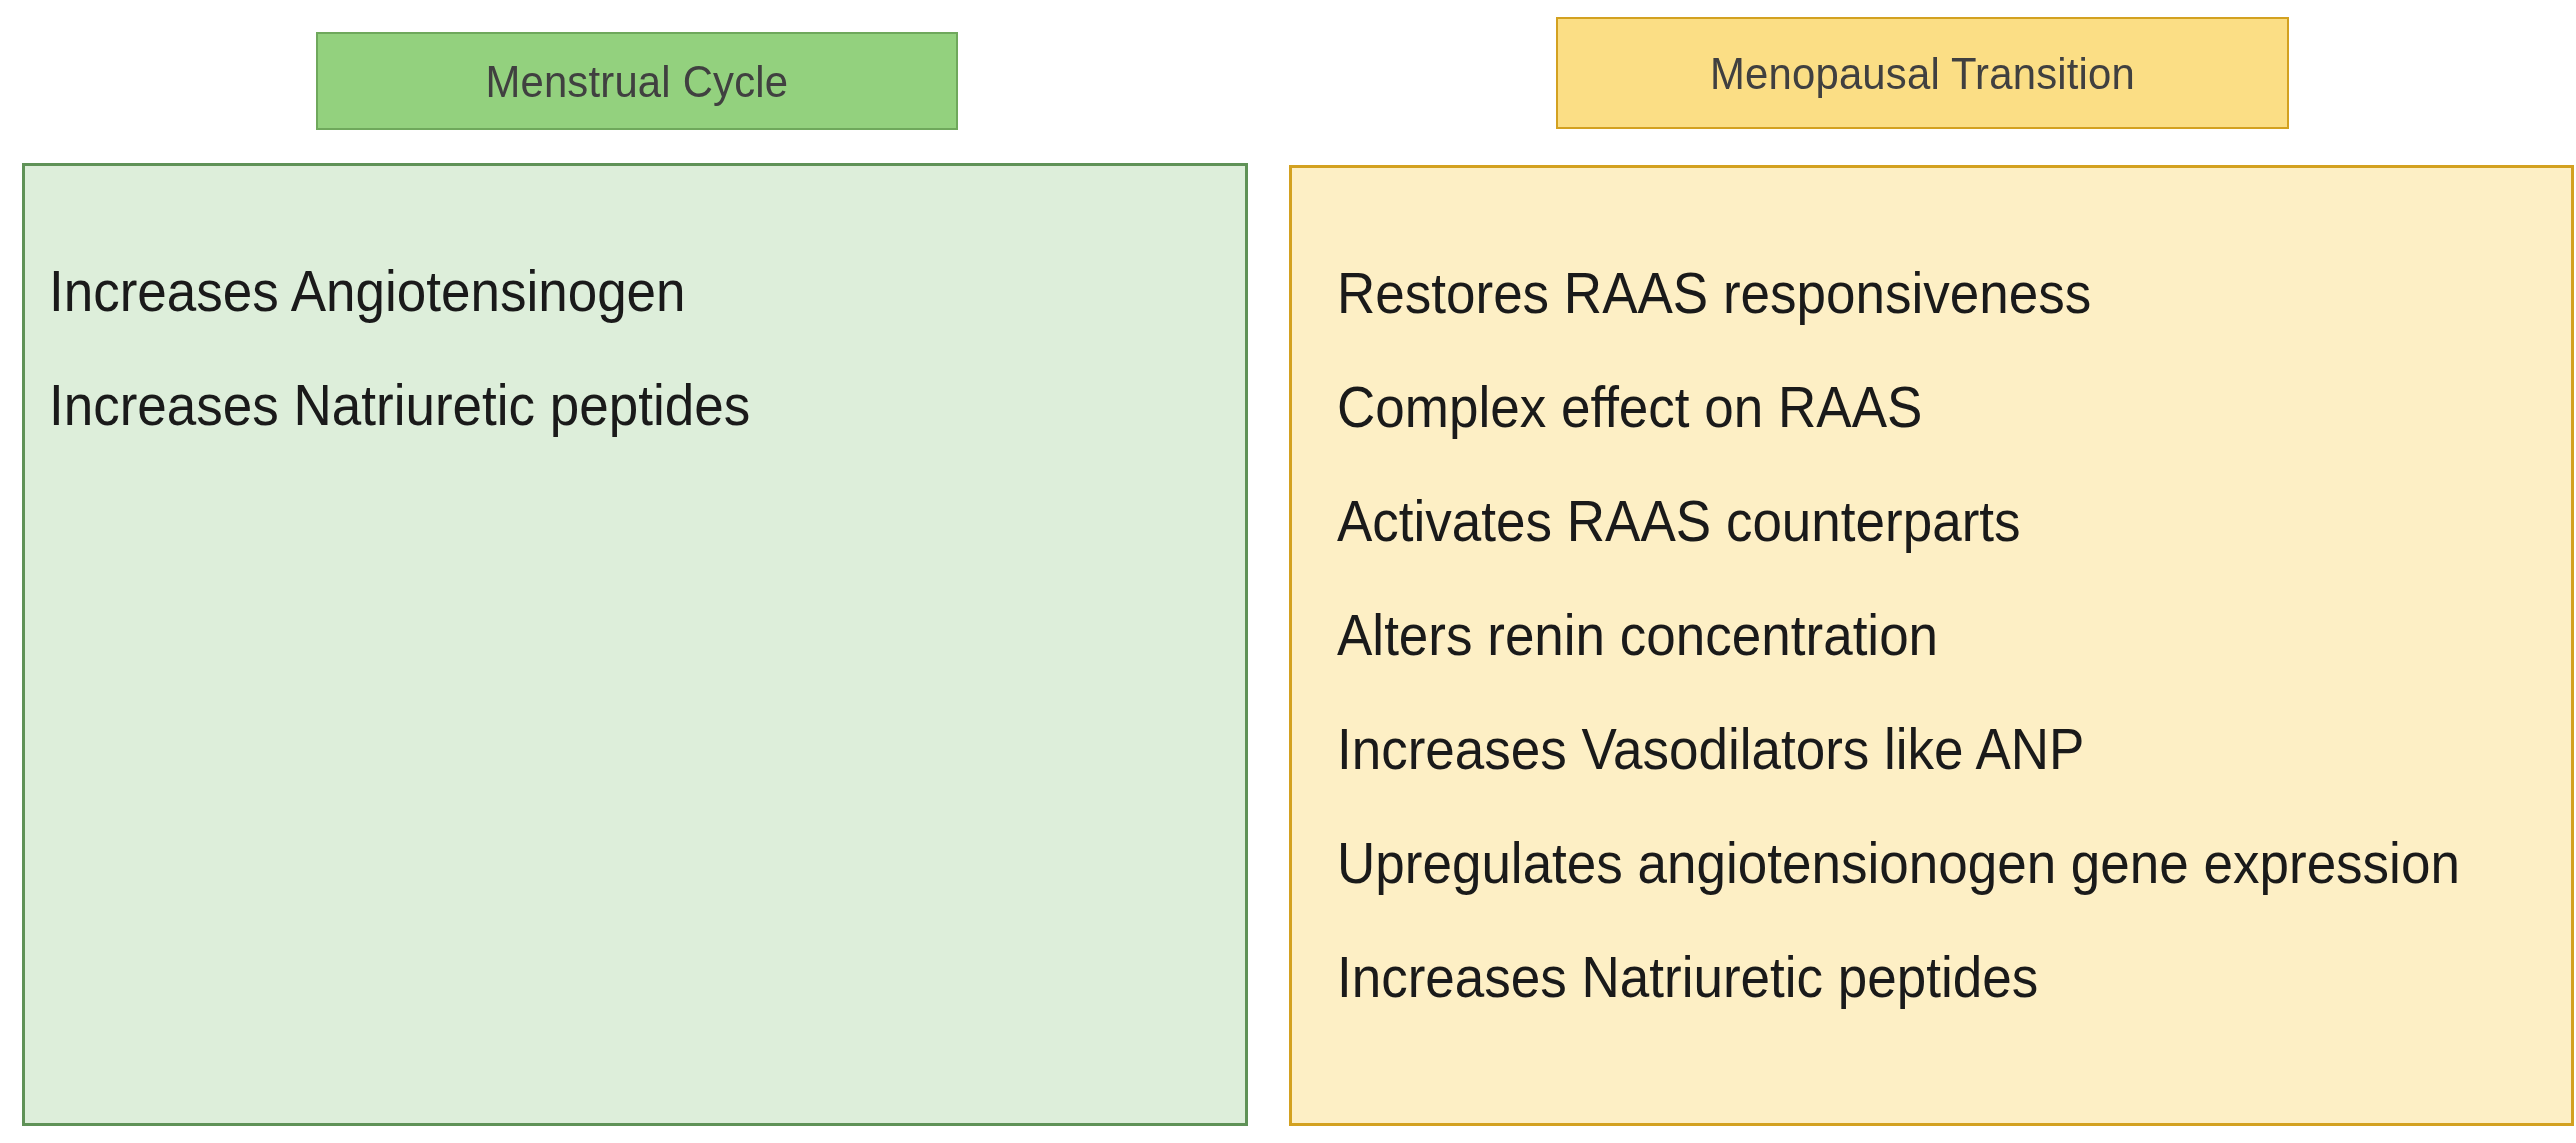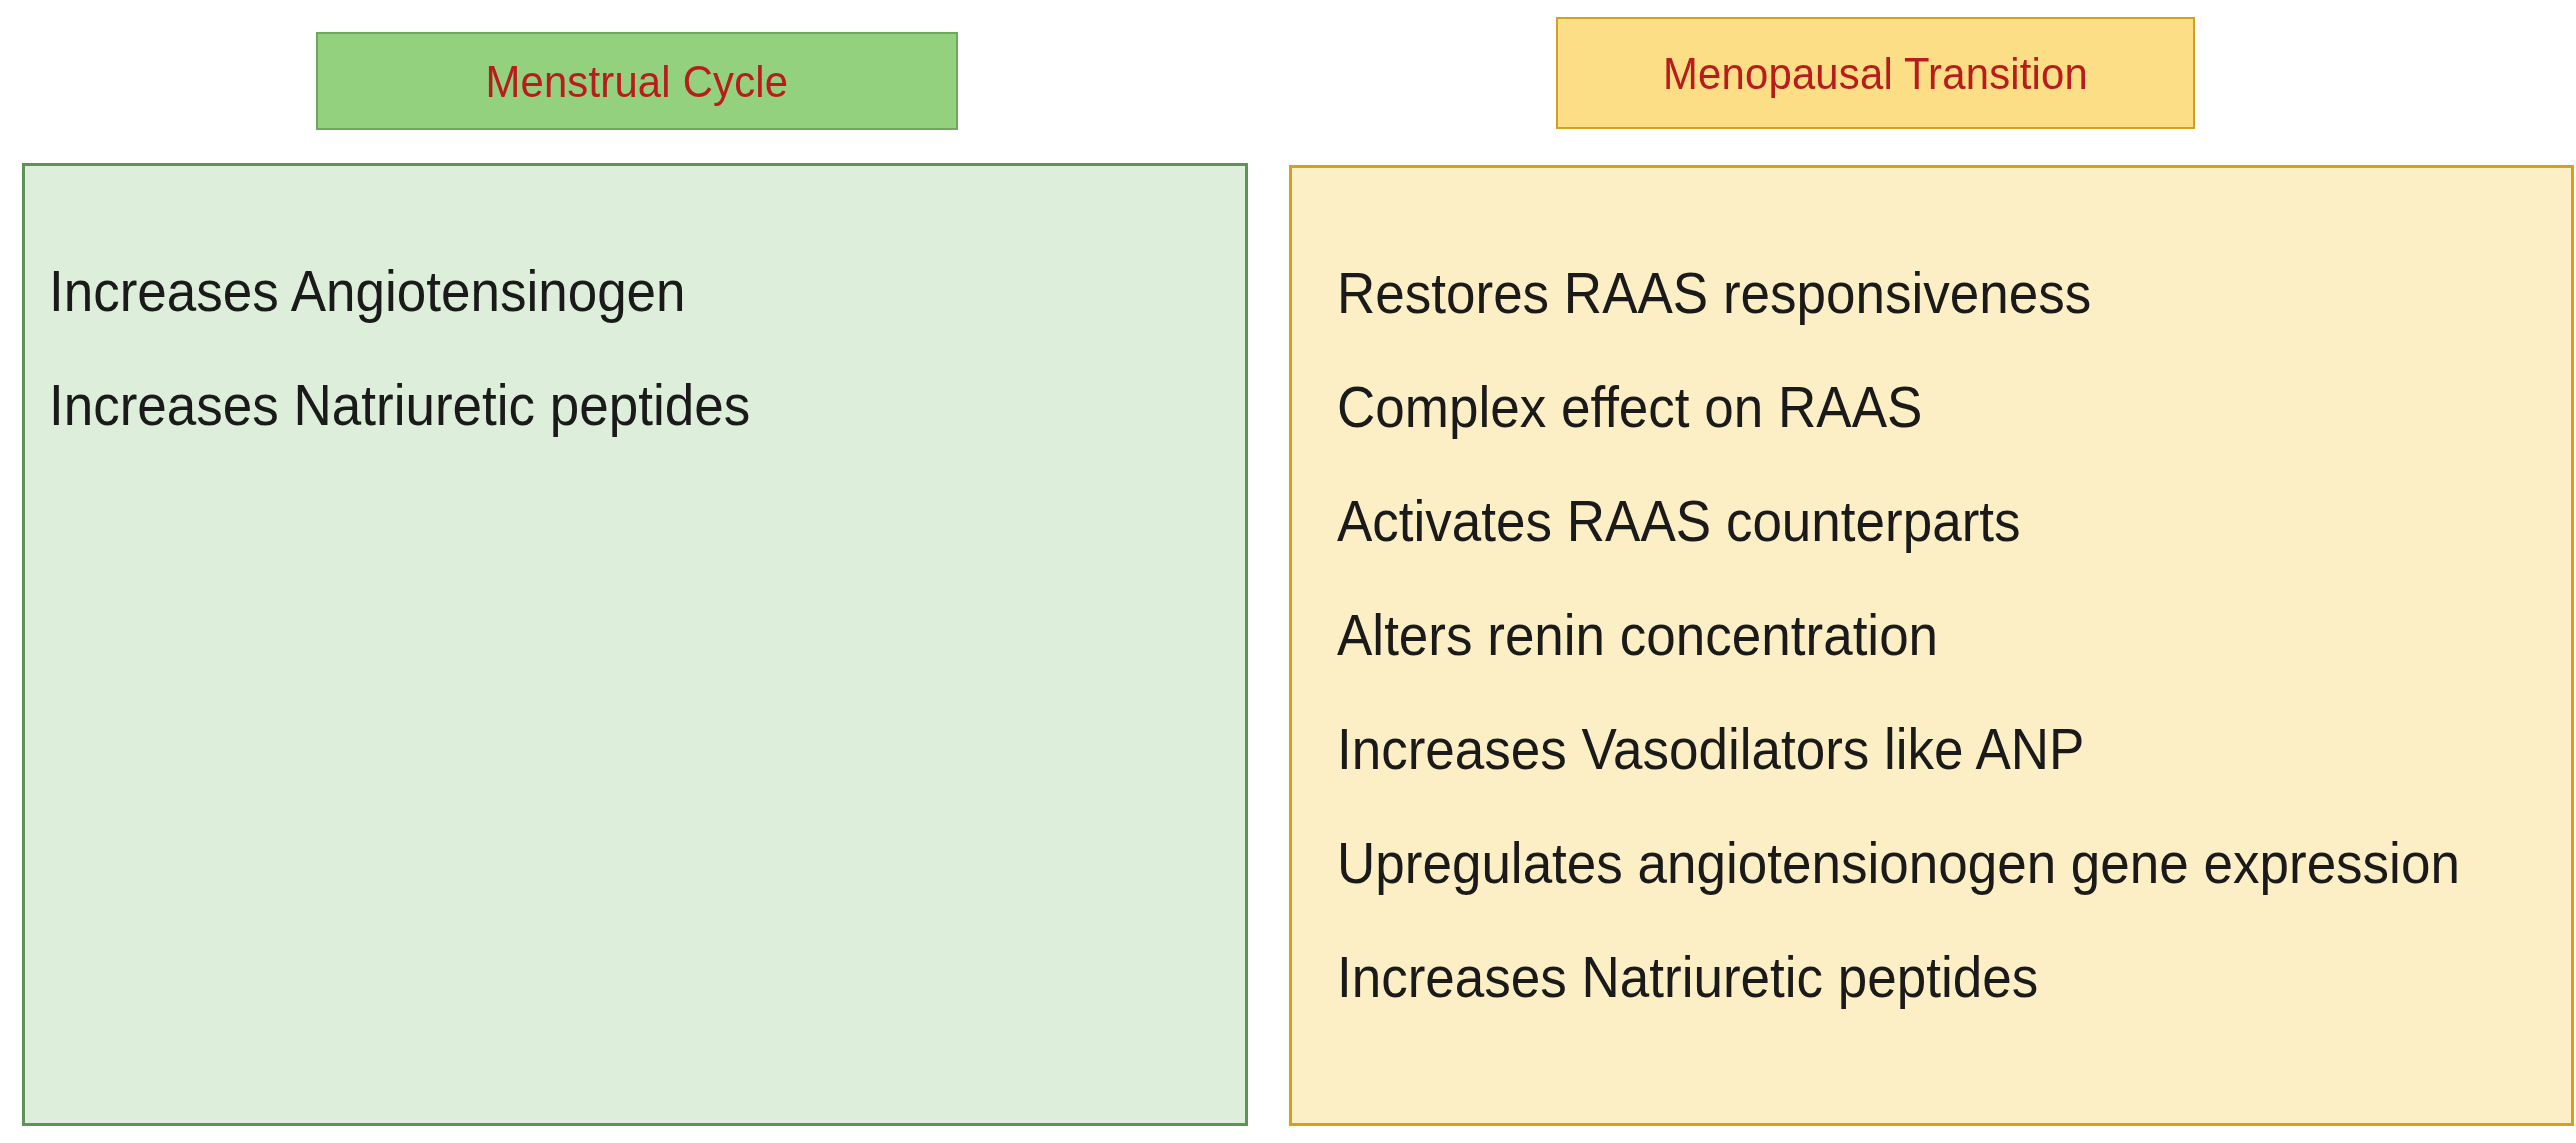--- a/index.html
+++ b/index.html
@@ -29,38 +29,38 @@
   .header-chip {
     position: absolute;
     box-sizing: border-box;
     display: flex;
     align-items: center;
     justify-content: center;
     text-align: center;
     font-size: 45px;
     line-height: 1;
     letter-spacing: 0.2px;
-    color: #b91c1c;
+    color: #404040;
     font-stretch: condensed;
     white-space: nowrap;
   }
 
   #header-chip-left {
     left: 316px;
     top: 32px;
     width: 642px;
     height: 98px;
     background: #93D17E;
     border: 2.6px solid #6FA85C;
   }
 
   #header-chip-right {
     left: 1556px;
     top: 17px;
-    width: 639px;
+    width: 733px;
     height: 112px;
     background: #FBDE85;
     border: 2.6px solid #D3A120;
   }
 
   
   .panel {
     position: absolute;
     box-sizing: border-box;
   }

